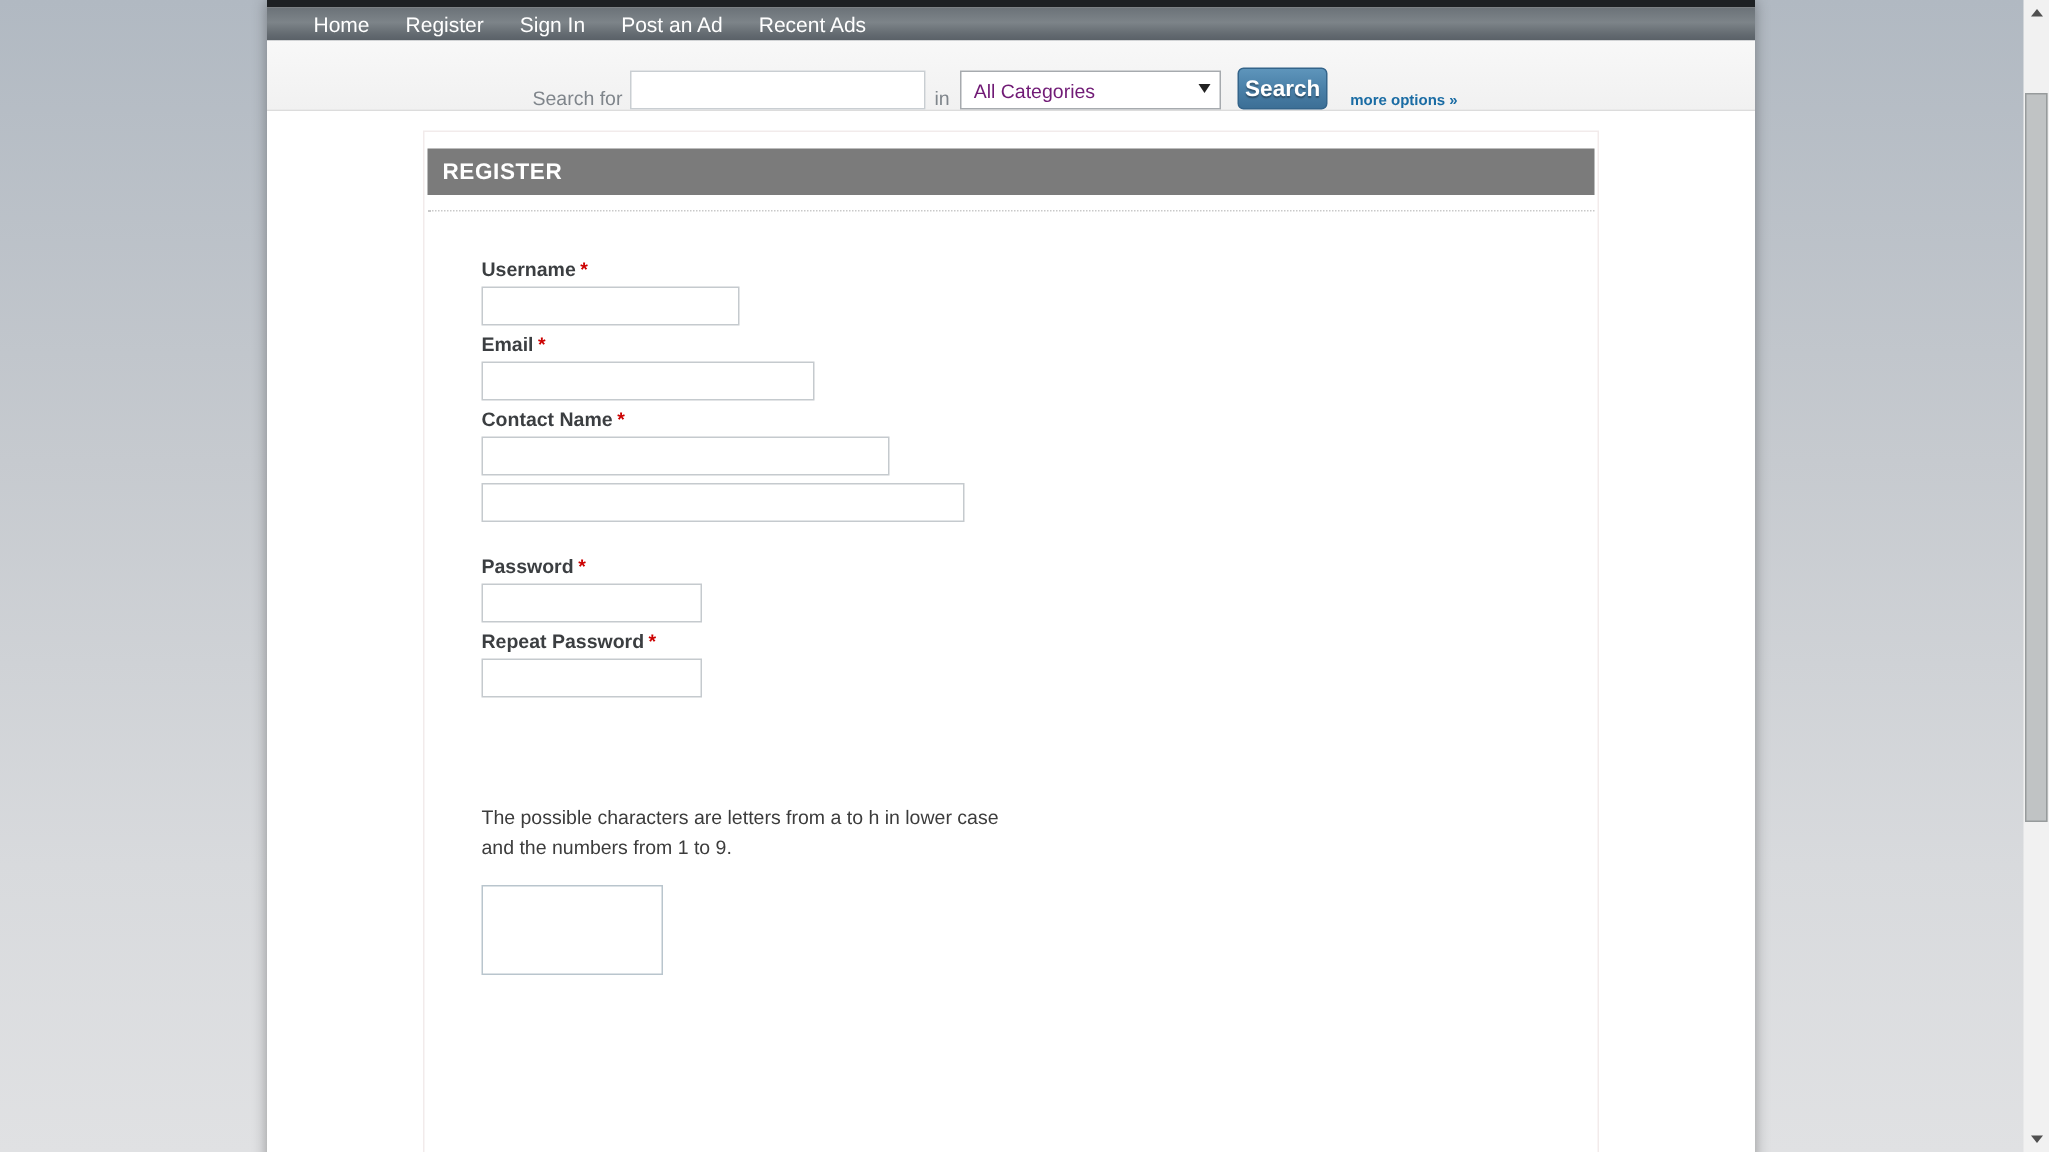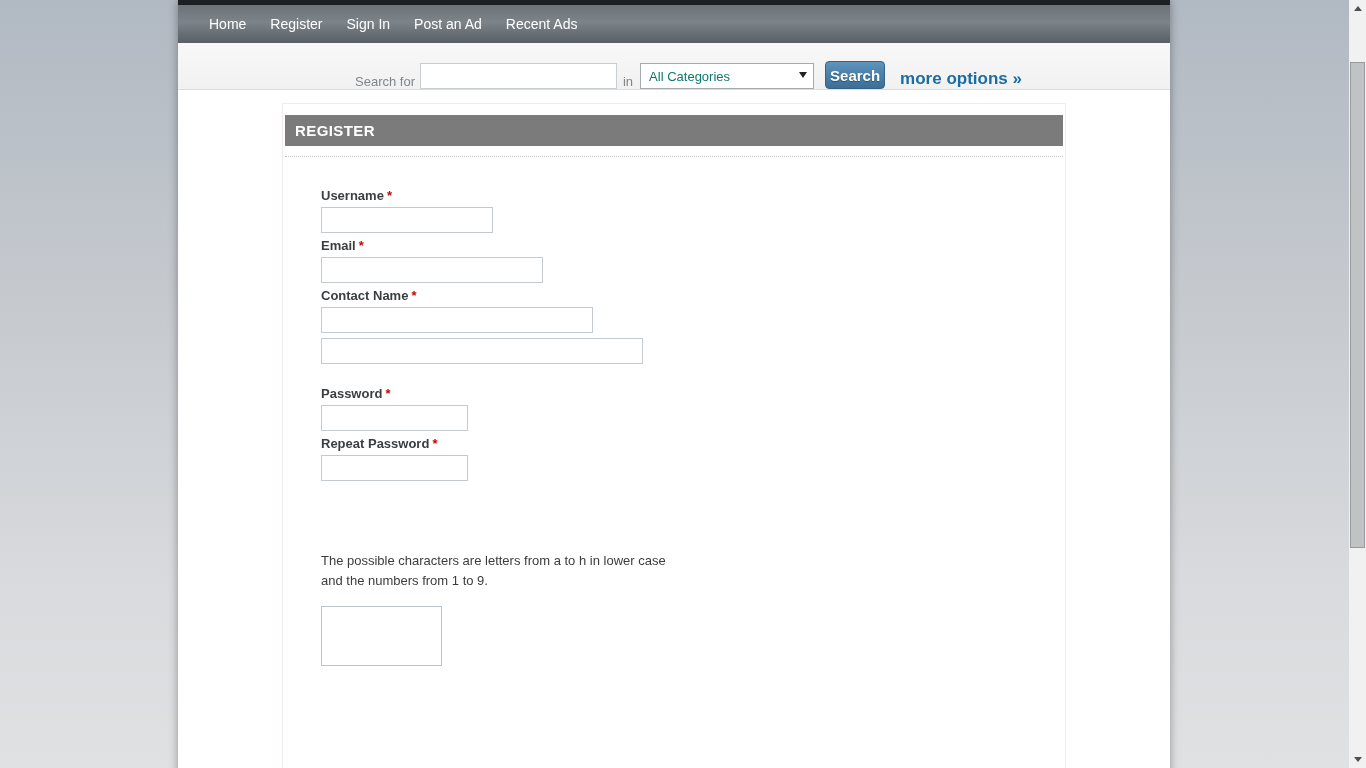--- a/index.html
+++ b/index.html
@@ -13,21 +13,21 @@
   
   .page {
     position:absolute; left:178px; top:0; width:992px; min-height:768px;
     box-shadow:0 0 9px rgba(0,0,0,0.35);
     background:#fff;
   }
   .topstrip { height:5px; background:#1d2023; }
 
   
   .nav {
-    height:38px;
+    height:22px;
     background:linear-gradient(180deg,#6b7278 0%,#7d8489 45%,#646b71 80%,#596067 100%);
     display:flex; align-items:center; padding-left:19px;
   }
   .nav-item {
     color:#ffffff; font-size:14px; text-decoration:none;
     padding:10px 12px; cursor:pointer; white-space:nowrap;
   }
 
   
   .searchbar {
@@ -39,37 +39,37 @@
   .search-label { margin-left:177px; margin-right:5px; }
   .search-input {
     width:197px; height:26px; border:1px solid #c9ced2; background:#fff;
     font-size:13px; padding:0 6px; font-family:inherit;
   }
   .in-label { margin:0 7px 0 6px; }
   .select-wrap { position:relative; width:174px; height:26px; }
   .category-select {
     -webkit-appearance:none; appearance:none;
     width:100%; height:100%; border:1px solid #a6aaae; background:#fff;
-    font-size:13px; color:#0f766e; padding:0 20px 0 8px; font-family:inherit;
+    font-size:13px; color:#701a75; padding:0 20px 0 8px; font-family:inherit;
     border-radius:0; cursor:pointer;
   }
   .select-arrow {
     position:absolute; right:7px; top:9px; width:0; height:0;
     border-left:4px solid transparent; border-right:4px solid transparent;
     border-top:6px solid #222; pointer-events:none;
   }
   .search-button {
     margin-left:11px; width:60px; height:28px; cursor:pointer;
     background:linear-gradient(180deg,#5e95bb 0%,#4a80a8 50%,#3c6f96 100%);
     border:1px solid #34648a; border-radius:4px;
     color:#fff; font-size:15px; font-weight:bold; font-family:inherit;
     text-shadow:0 1px 1px rgba(0,0,0,0.35);
   }
   .more-options {
-    margin-left:15px; color:#1a6ca4; font-size:17px; font-weight:bold;
+    margin-left:15px; color:#1a6ca4; font-size:10px; font-weight:bold;
     text-decoration:none; cursor:pointer;
   }
 
   
   .content { background:#fff; padding-top:13px; min-height:700px; }
   .panel {
     margin-left:104px; width:784px; min-height:720px;
     border:1px solid #f2ebeb; background:#fff; padding:11px 2px 40px 2px;
   }
   .panel-header {

